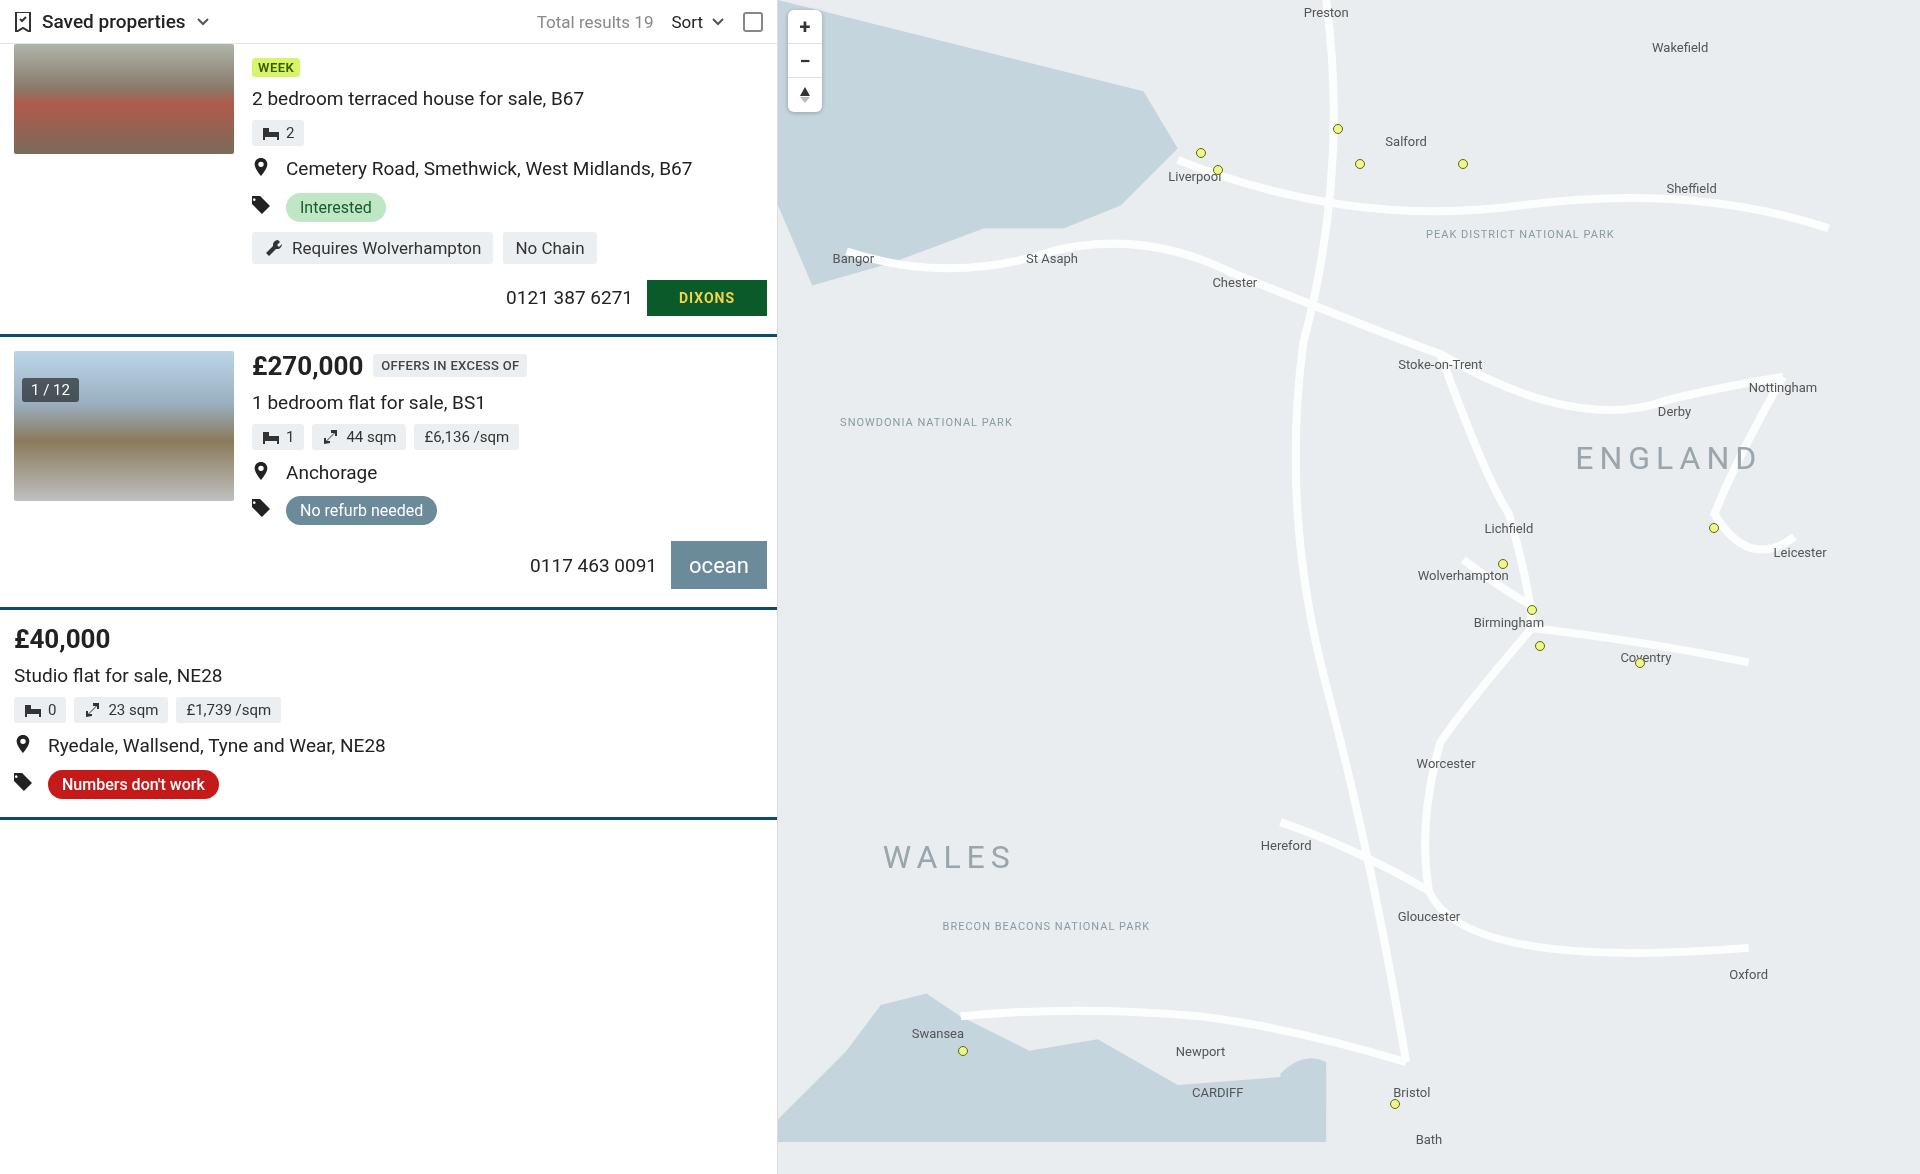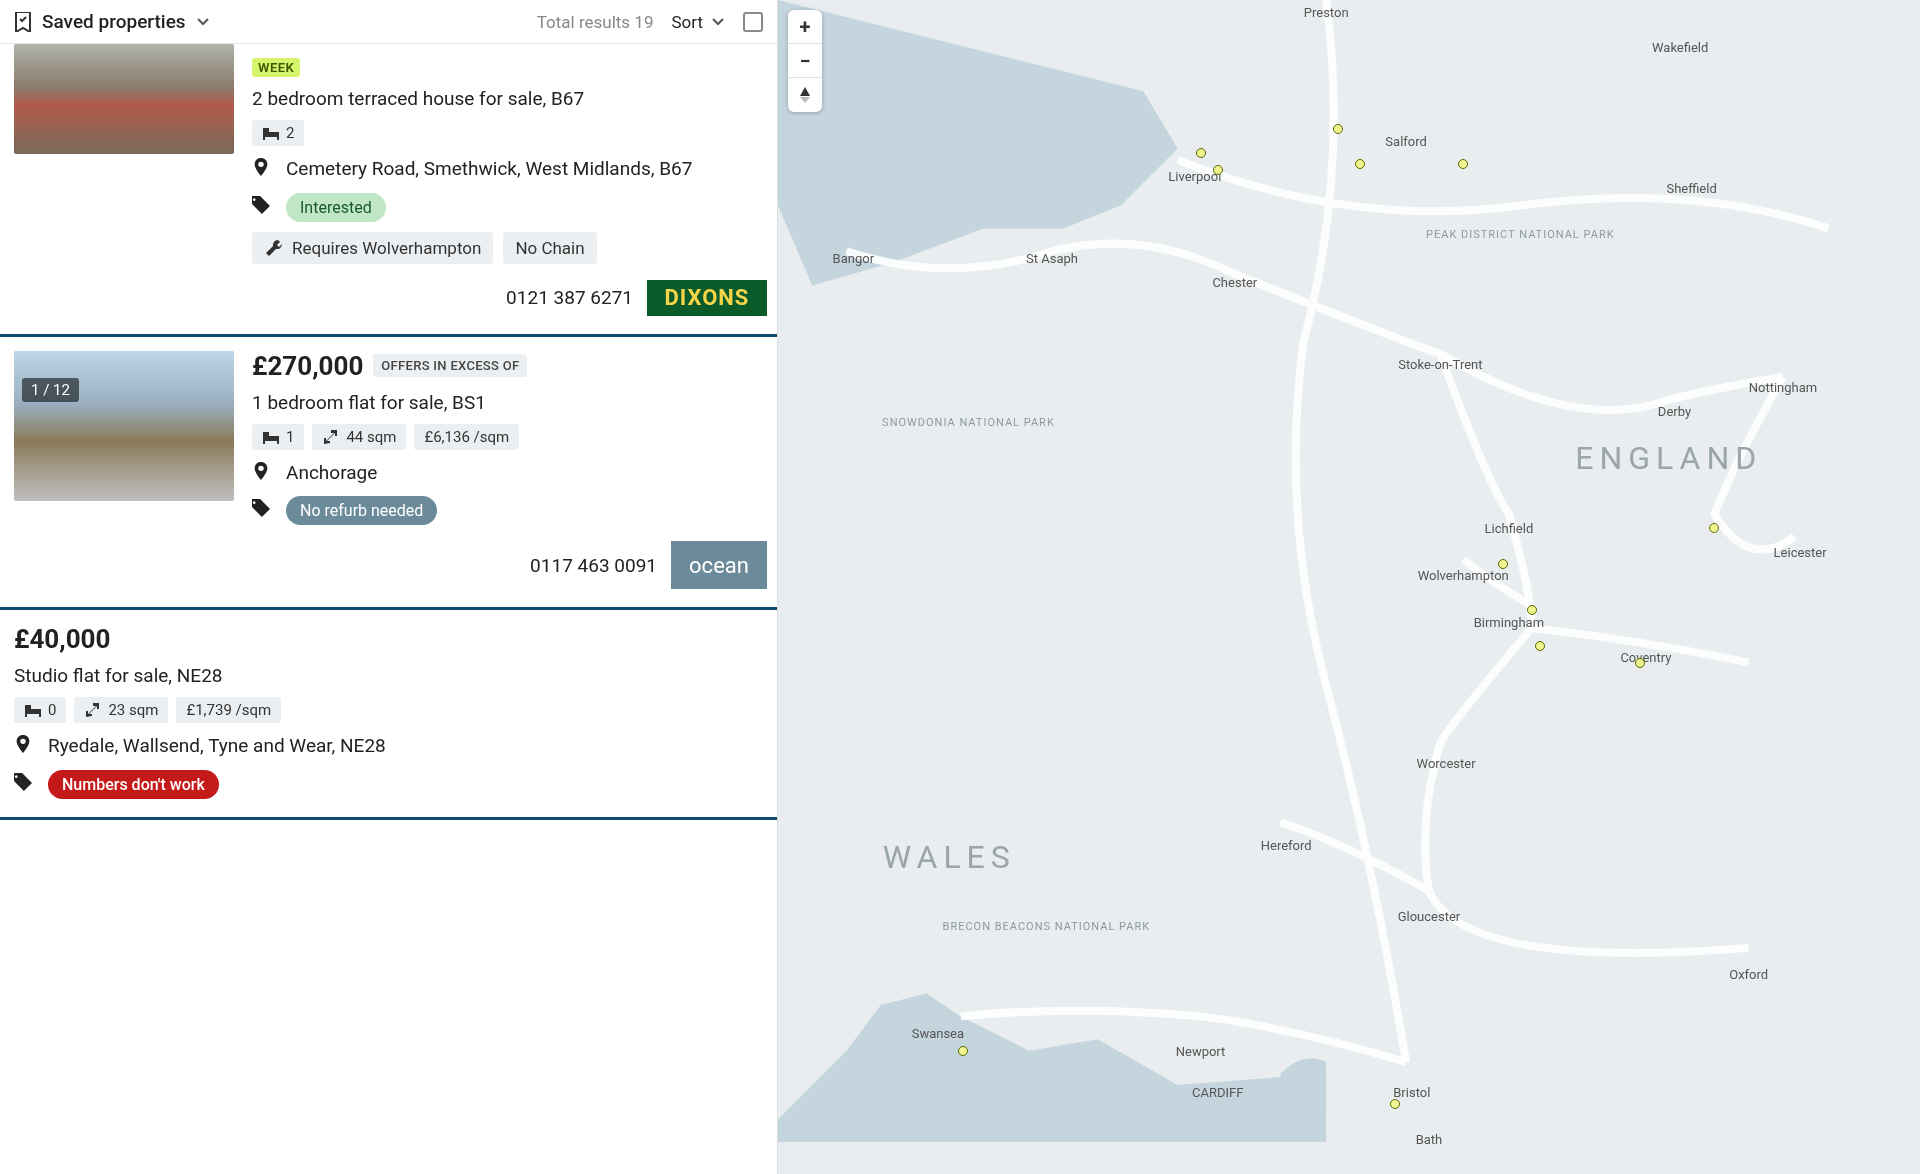--- a/index.html
+++ b/index.html
@@ -35,21 +35,21 @@
 .address { font-size: 19px; line-height: 1.4; }
 .tag-green { background: #bfe6c5; color: #1a5a2a; padding: 5px 14px; border-radius: 16px; font-size: 16px; }
 .tag-blue { background: #6b8a9a; color: #fff; padding: 5px 14px; border-radius: 16px; font-size: 16px; }
 .tag-red { background: #c51a1a; color: #fff; padding: 5px 14px; border-radius: 16px; font-size: 16px; font-weight: 500; }
 .feature-chips { display: flex; gap: 10px; }
 .feature-chip { display: inline-flex; align-items: center; gap: 8px; background: #eceff1; color: #333; font-size: 17px; padding: 6px 12px; border-radius: 3px; }
 .wrench-icon { width: 20px; height: 20px; }
 .agent-row { display: flex; align-items: center; justify-content: flex-end; gap: 14px; margin-top: 6px; }
 .phone { font-size: 19px; }
 .agent-logo { width: 120px; height: 36px; display: flex; align-items: center; justify-content: center; font-weight: 700; }
-.agent-dixons { background: #0a5a2a; color: #f5d547; font-size: 22px; letter-spacing: 1px; }
+.agent-dixons { background: #0a5a2a; color: #f5d547; font-size: 14px; letter-spacing: 1px; }
 .agent-ocean { background: #6b8a9a; color: #fff; font-size: 22px; font-weight: 400; width: 96px; height: 48px; }
 
 .map-panel { flex: 1; position: relative; background: #e9edef; }
 .map-canvas { position: absolute; inset: 0; border-radius: 7px; }
 .map-controls { position: absolute; top: 10px; left: 10px; display: flex; flex-direction: column; background: #fff; border-radius: 6px; box-shadow: 0 1px 4px rgba(0,0,0,0.25); overflow: hidden; }
 .map-ctrl-btn { width: 34px; height: 34px; display: flex; align-items: center; justify-content: center; border-bottom: 1px solid #e0e0e0; cursor: pointer; font-size: 20px; font-weight: 700; color: #333; }
 .map-ctrl-btn:last-child { border-bottom: none; }
 .map-label { position: absolute; font-size: 13px; color: #555; white-space: nowrap; transform: translate(-50%, -50%); pointer-events: none; }
 .map-label.big { font-size: 32px; font-weight: 400; color: #9aa5ac; letter-spacing: 6px; }
 .map-label.small { font-size: 11px; color: #8a9aa4; letter-spacing: 1px; text-align: center; line-height: 1.2; }
@@ -264,21 +264,21 @@
         <div class="map-label" style="left: 14%; top: 88%;">Swansea</div>
         <div class="map-label" style="left: 37%; top: 89.5%;">Newport</div>
         <div class="map-label" style="left: 38.5%; top: 93%;">CARDIFF</div>
         <div class="map-label" style="left: 85%; top: 83%;">Oxford</div>
         <div class="map-label" style="left: 57%; top: 97%;">Bath</div>
         <div class="map-label" style="left: 55.5%; top: 93%;">Bristol</div>
         <div class="map-label big" style="left: 78%; top: 39%;">ENGLAND</div>
         <div class="map-label big" style="left: 15%; top: 73%;">WALES</div>
         <div class="map-label small" style="left: 65%; top: 20%;">PEAK DISTRICT
 NATIONAL PARK</div>
-        <div class="map-label small" style="left: 13%; top: 36%; margin-left: 42px;">SNOWDONIA
+        <div class="map-label small" style="left: 13%; top: 36%;">SNOWDONIA
 NATIONAL PARK</div>
         <div class="map-label small" style="left: 23.5%; top: 79%;">BRECON BEACONS
 NATIONAL PARK</div>
         <div class="map-marker" style="left: 49%; top: 11%;"></div>
         <div class="map-marker" style="left: 37%; top: 13%;"></div>
         <div class="map-marker" style="left: 38.5%; top: 14.5%;"></div>
         <div class="map-marker" style="left: 51%; top: 14%;"></div>
         <div class="map-marker" style="left: 60%; top: 14%;"></div>
         <div class="map-marker" style="left: 82%; top: 45%;"></div>
         <div class="map-marker" style="left: 63.5%; top: 48%;"></div>

